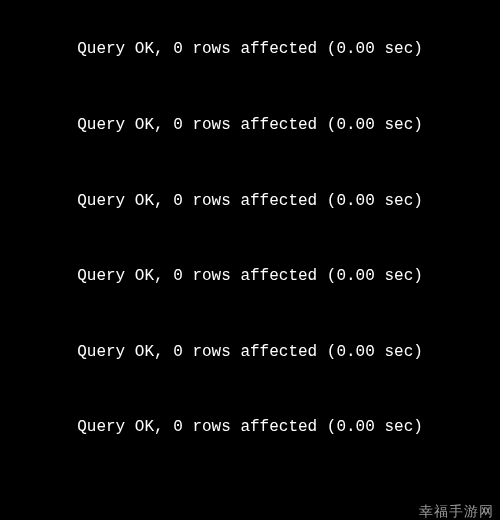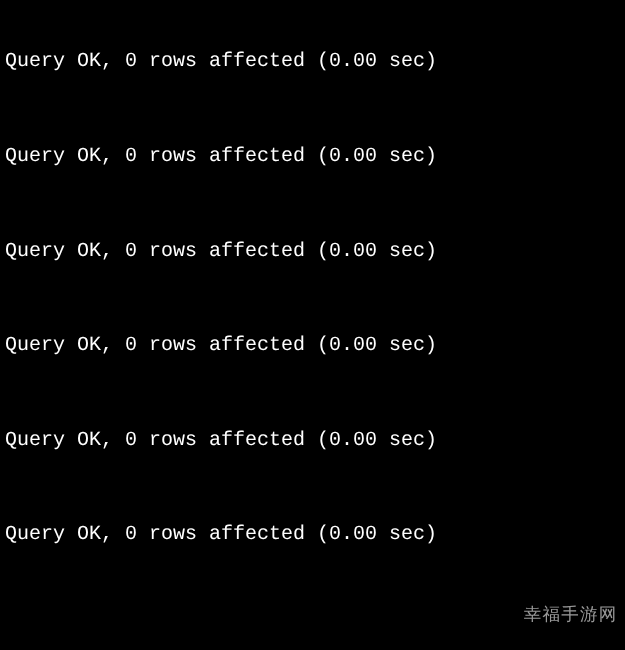--- a/index.html
+++ b/index.html
@@ -21,27 +21,28 @@
     }
     .terminal {
       white-space: pre-wrap;
       word-break: break-word;
     }
     .prompt-line {
       margin-bottom: 0;
     }
     .block {
       margin-bottom: 18px;
+      text-align: center;
     }
     .block:last-of-type {
       margin-bottom: 0;
     }
     .watermark {
       position: absolute;
-      bottom: 20px;
+      bottom: 0;
       right: 6px;
       font-size: 14px;
       color: #ccc;
       opacity: 0.75;
       font-family: "Microsoft YaHei", sans-serif;
       letter-spacing: 1px;
       pointer-events: none;
     }
   </style>
 </head>

